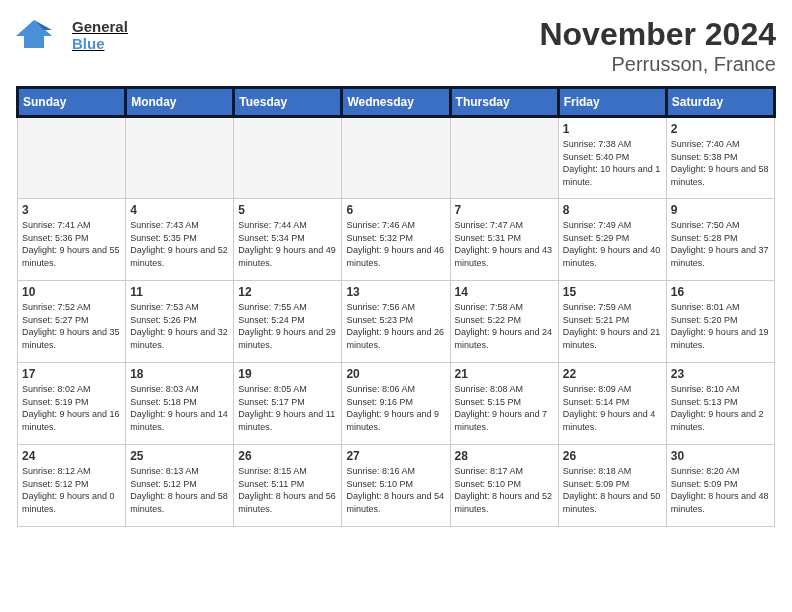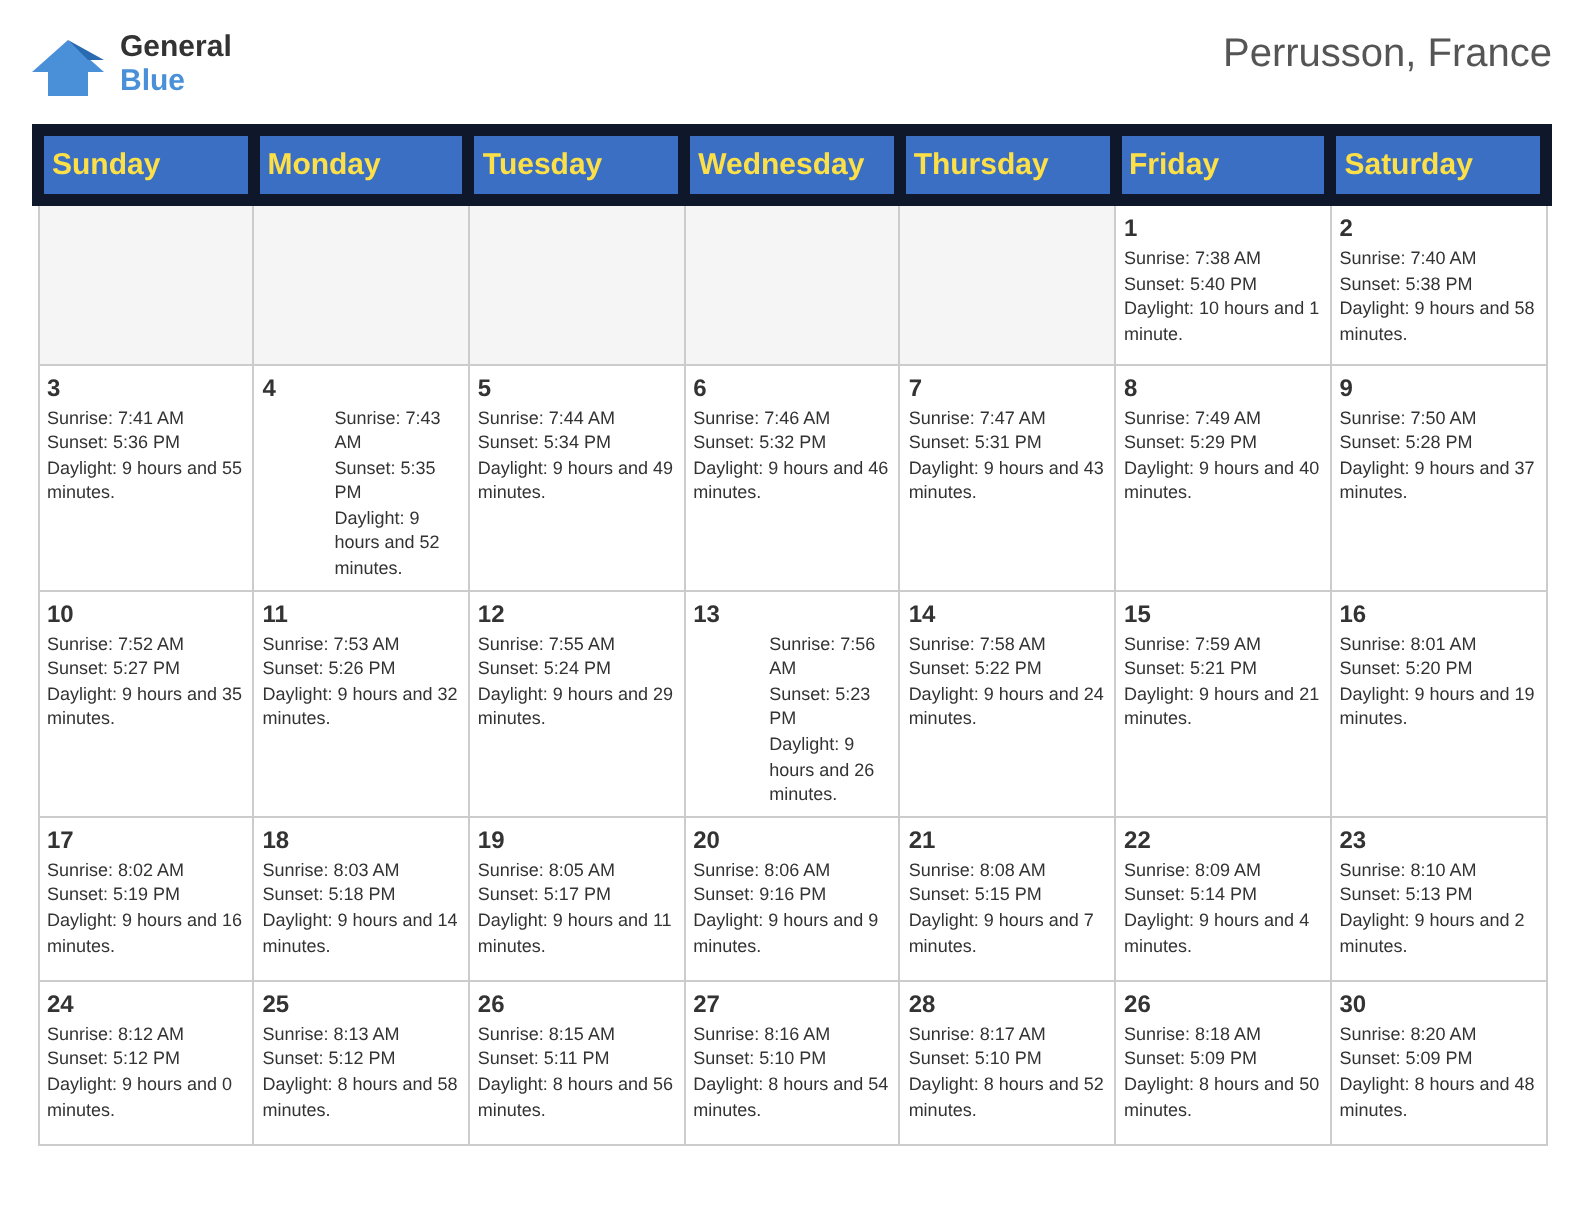--- a/index.html
+++ b/index.html
@@ -15,48 +15,49 @@
       padding: 16px 16px 8px 16px;
     }
     .header-row {
       display: flex;
       align-items: flex-start;
       justify-content: space-between;
       margin-bottom: 10px;
     }
     .logo {
       display: flex;
-      align-items: flex-start;
-      gap: 8px;
+      align-items: flex-end;
+      gap: 20px;
+      text-decoration: underline;
     }
     .title-block {
       text-align: right;
     }
     .month-title {
       font-size: 32px;
       font-weight: bold;
       color: #333;
     }
     .location-title {
       font-size: 20px;
       color: #555;
     }
     .calendar-table {
       width: 100%;
       border-collapse: collapse;
       table-layout: fixed;
     }
     .calendar-table th {
       background-color: #3a6fc4;
-      color: #fde047;
-      font-size: 15px;
+      color: #ffffff;
+      font-size: 12px;
       font-weight: bold;
       padding: 6px 4px;
       text-align: left;
-      border: 6px solid #0f172a;
+      border: 3px solid #0f172a;
     }
     .calendar-table td {
       vertical-align: top;
       border: 1px solid #ccc;
       padding: 4px 4px 4px 4px;
       font-size: 9.5px;
       color: #333;
       background: #fff;
       height: 82px;
     }
@@ -84,20 +85,21 @@
     <svg width="36" height="36" viewBox="0 0 36 36">
       <polygon points="18,4 36,20 28,20 28,32 8,32 8,20 0,20" fill="#4a90d9"></polygon>
       <polygon points="18,4 36,14 28,14" fill="#2a6ab0"></polygon>
     </svg>
     <div>
       <div style="font-size:15px;font-weight:bold;color:#333;line-height:1.1">General</div>
       <div style="font-size:15px;font-weight:bold;color:#4a90d9;line-height:1.1">Blue</div>
     </div>
   </div>
     <div class="title-block">
+      <div class="month-title">November 2024</div>
       <div class="location-title">Perrusson, France</div>
     </div>
   </div>
 
   <table class="calendar-table">
     <thead>
       <tr>
         <th>Sunday</th>
         <th>Monday</th>
         <th>Tuesday</th>
@@ -129,21 +131,21 @@
         </tr>
         <tr>
           <td>
             <span class="day-number">3</span>
             <div class="day-detail" style="white-space: pre-line;">Sunrise: 7:41 AM
 Sunset: 5:36 PM
 Daylight: 9 hours and 55 minutes.</div>
           </td>
           <td>
             <span class="day-number">4</span>
-            <div class="day-detail" style="white-space: pre-line; margin-left: 36px;">Sunrise: 7:43 AM
+            <div class="day-detail" style="white-space: pre-line;">Sunrise: 7:43 AM
 Sunset: 5:35 PM
 Daylight: 9 hours and 52 minutes.</div>
           </td>
           <td>
             <span class="day-number">5</span>
             <div class="day-detail" style="white-space: pre-line;">Sunrise: 7:44 AM
 Sunset: 5:34 PM
 Daylight: 9 hours and 49 minutes.</div>
           </td>
           <td>
@@ -185,21 +187,21 @@
 Daylight: 9 hours and 32 minutes.</div>
           </td>
           <td>
             <span class="day-number">12</span>
             <div class="day-detail" style="white-space: pre-line;">Sunrise: 7:55 AM
 Sunset: 5:24 PM
 Daylight: 9 hours and 29 minutes.</div>
           </td>
           <td>
             <span class="day-number">13</span>
-            <div class="day-detail" style="white-space: pre-line; margin-left: 38px;">Sunrise: 7:56 AM
+            <div class="day-detail" style="white-space: pre-line;">Sunrise: 7:56 AM
 Sunset: 5:23 PM
 Daylight: 9 hours and 26 minutes.</div>
           </td>
           <td>
             <span class="day-number">14</span>
             <div class="day-detail" style="white-space: pre-line;">Sunrise: 7:58 AM
 Sunset: 5:22 PM
 Daylight: 9 hours and 24 minutes.</div>
           </td>
           <td>

